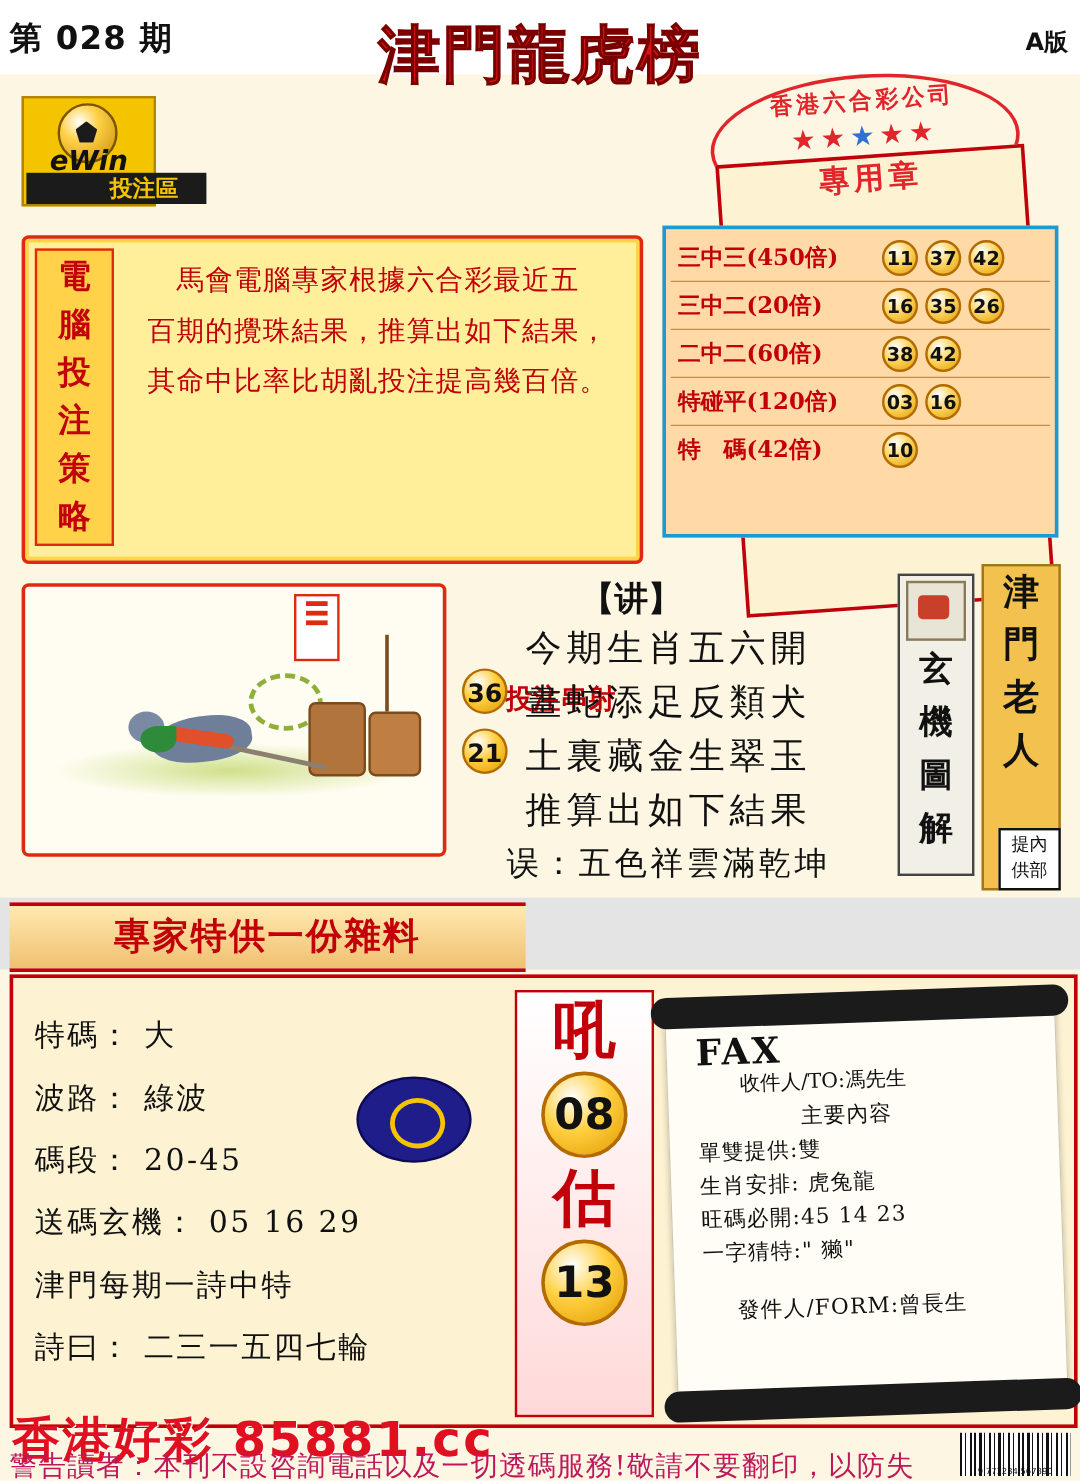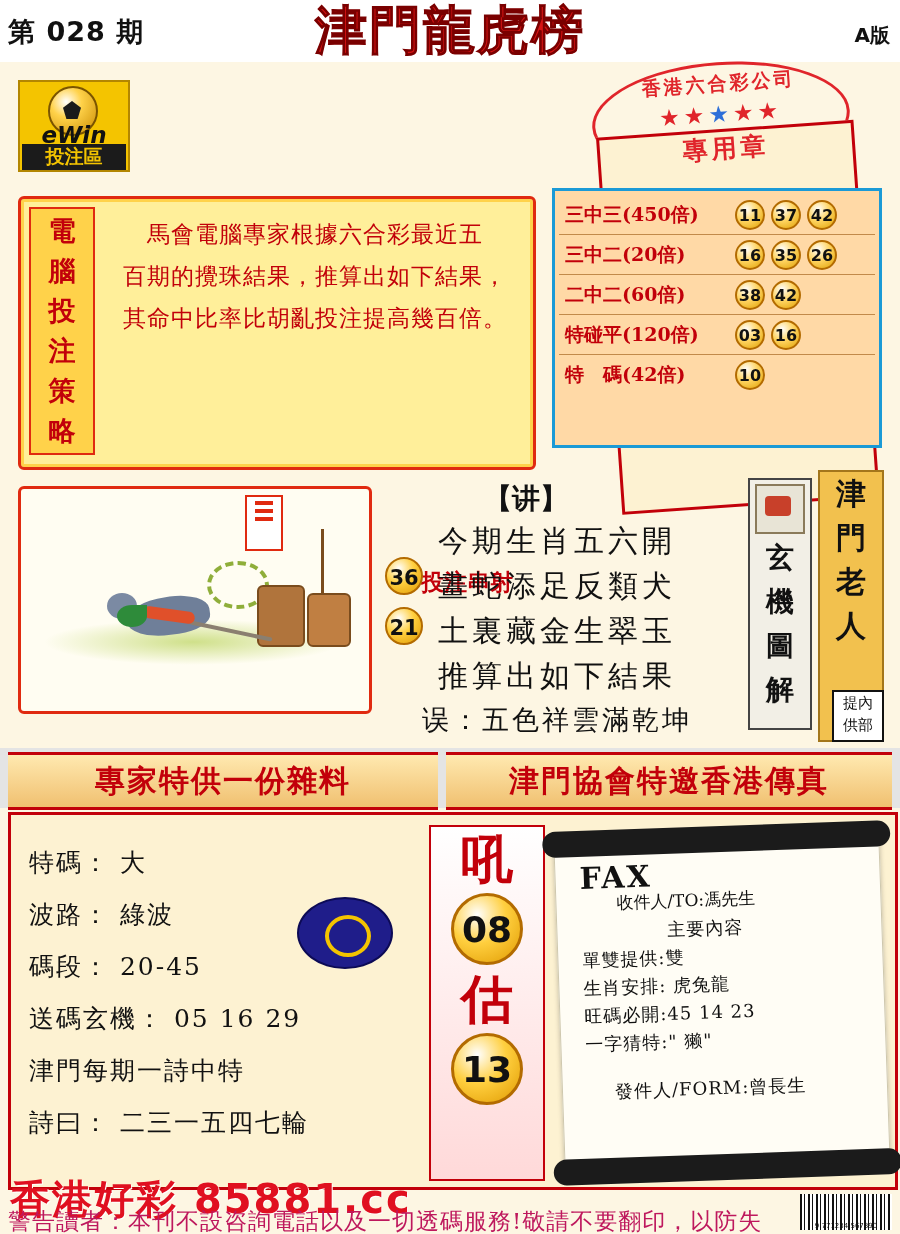--- a/index.html
+++ b/index.html
@@ -6,21 +6,21 @@
   body{
     width:900px;height:1234px;position:relative;overflow:hidden;
     background:#ffffff;
     font-family:"DejaVu Sans","Liberation Sans",sans-serif;
   }
   .page{position:absolute;inset:0;background:#fdf6e3;}
   
   .header{position:absolute;left:0;top:0;width:900px;height:62px;background:#fff;}
   .issue{position:absolute;left:8px;top:14px;font-size:27px;font-weight:bold;color:#111;letter-spacing:1px;}
   .title{
-    position:absolute;left:250px;top:0px;width:400px;text-align:center;
+    position:absolute;left:250px;top:16px;width:400px;text-align:center;
     font-family:"DejaVu Serif","Liberation Serif",serif;
     font-size:52px;font-weight:bold;color:#d71313;
     -webkit-text-stroke:1px #7a0000;
     letter-spacing:2px;line-height:60px;
   }
   .edition{position:absolute;right:10px;top:22px;font-size:20px;font-weight:bold;color:#111;}
   
   .seal{
     position:absolute;left:592px;top:62px;width:252px;height:108px;
     border:3px solid #e0252b;border-radius:50%;
@@ -43,21 +43,21 @@
   .ewin .ball{
     position:absolute;left:28px;top:4px;width:46px;height:46px;border-radius:50%;
     background:radial-gradient(circle at 35% 30%,#fff 0%,#ffd24a 35%,#c98b00 100%);
     border:2px solid #7a5400;
   }
   .ewin .ball:after{
     content:"";position:absolute;left:13px;top:13px;width:18px;height:18px;
     background:#1b1b1b;clip-path:polygon(50% 0,100% 38%,81% 100%,19% 100%,0 38%);
   }
   .ewin .ewintxt{position:absolute;left:0;top:40px;width:108px;text-align:center;font-size:23px;font-weight:bold;font-style:italic;color:#111;}
-  .ewin .sub{position:absolute;left:2px;top:62px;width:104px;text-align:center;font-size:19px;font-weight:bold;color:#111;background:#1b1b1b;color:#f4c400;}
+  .ewin .sub{position:absolute;left:2px;top:62px;width:104px;text-align:center;font-size:19px;font-weight:bold;color:#111;background:#1b1b1b;color:#f4c400;padding-left:46px;}
   
   .strategy{
     position:absolute;left:18px;top:196px;width:512px;height:268px;
     background:#ffef9a;border:3px solid #e02a10;border-radius:6px;
     box-shadow:inset 0 0 0 3px #ffd24a;
   }
   .strategy .vlabel{
     position:absolute;left:8px;top:8px;width:66px;height:248px;
     background:#ffd24a;border:2px solid #e02a10;
     font-family:"DejaVu Serif",serif;font-weight:bold;font-size:27px;color:#c2000a;
@@ -312,21 +312,20 @@
     <div class="ico"></div>
     <div class="t">玄<br>機<br>圖<br>解</div>
   </div>
   <div class="laoren">
     <div class="t">津<br>門<br>老<br>人</div>
   </div>
   <div class="neibu">提內<br>供部</div>
 
   <div class="barwrap">
     <div class="bar bar-l">專家特供一份雜料</div>
-    <div class="bar bar-r">津門協會特邀香港傳真</div>
   </div>
 
   <div class="bottom">
     <div class="binfo">
       <div class="row">特碼： 大</div>
       <div class="row">波路： 綠波</div>
       <div class="row">碼段： 20-45</div>
       <div class="row">送碼玄機： 05 16 29</div>
       <div class="row">津門每期一詩中特</div>
       <div class="row">詩曰： 二三一五四七輪</div>

